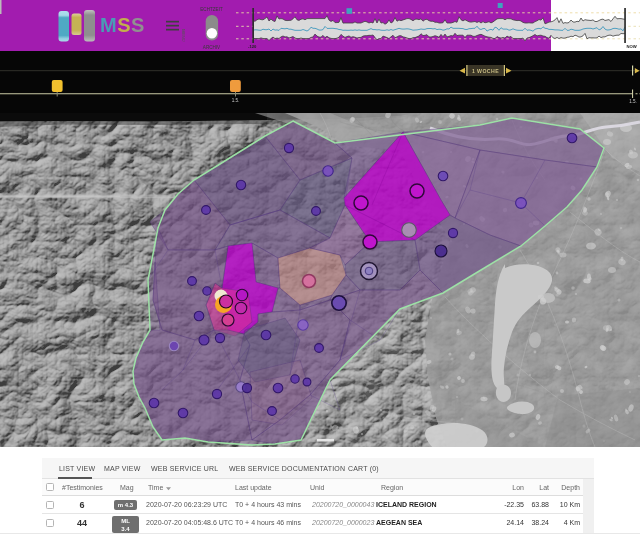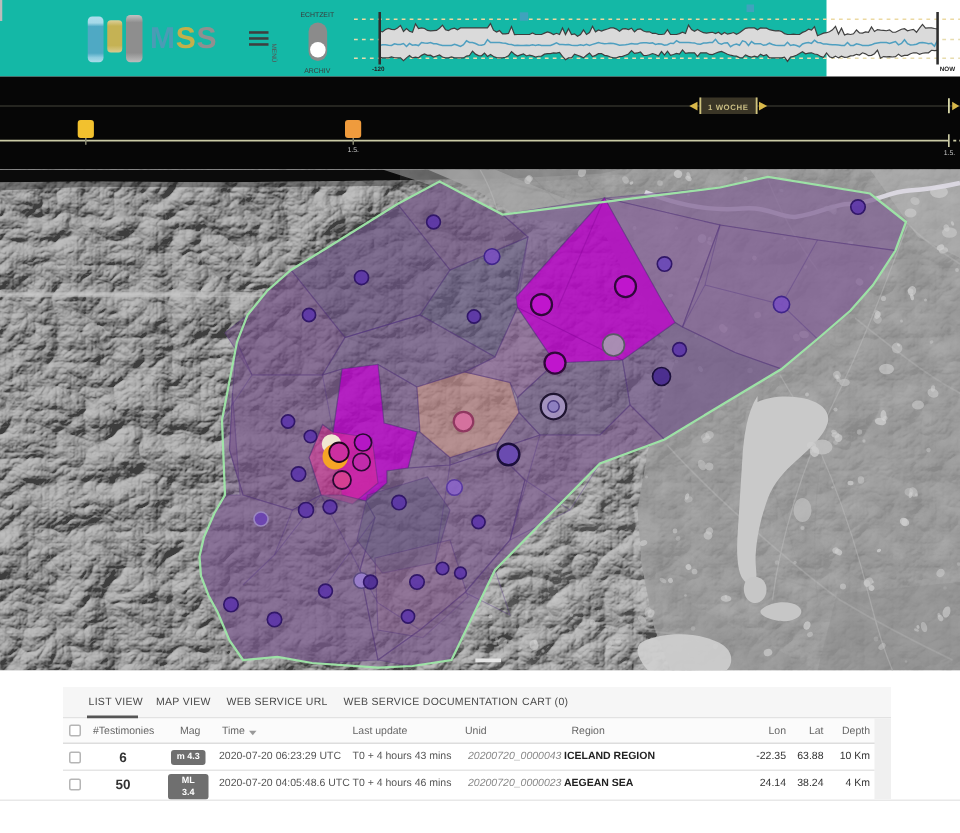--- a/index.html
+++ b/index.html
@@ -1,16 +1,16 @@
 <!DOCTYPE html>
 <html><head><meta charset="utf-8">
 <style>
 *{margin:0;padding:0;box-sizing:border-box}
 body{width:640px;height:555px;font-family:"Liberation Sans",sans-serif;background:#fff;overflow:hidden}
-.hdr{position:relative;width:551px;height:51px;background:#14b8a6}
+.hdr{position:relative;width:551px;height:51px;background:#a21caf}
 .strips{position:relative;width:640px;height:62px;background:#060606}
 .mapw{position:relative;width:640px;height:334px;background:#9a9a9a;overflow:hidden}
 .bot{position:relative;width:640px;height:108px;background:#fff}
 .abs{position:absolute}
 </style></head><body>
 
 <div class="hdr">
   <svg class="abs" style="left:0;top:0" width="640" height="51" viewBox="0 0 640 51">
     <rect x="0" y="0" width="1.5" height="14" fill="#bbb"></rect>
     <defs>
@@ -446,21 +446,21 @@
     <span class="abs" style="left:104px;top:5px">2020-07-20 06:23:29 UTC</span>
     <span class="abs" style="left:193px;top:5px">T0 + 4 hours 43 mins</span>
     <span class="abs" style="left:270px;top:5px;font-style:italic;color:#888">20200720_0000043</span>
     <span class="abs" style="left:334px;top:5px;font-weight:bold;color:#222">ICELAND REGION</span>
     <span class="abs" style="left:452px;top:5px;width:30px;text-align:right;color:#333">-22.35</span>
     <span class="abs" style="left:487px;top:5px;width:20px;text-align:right;color:#333">63.88</span>
     <span class="abs" style="left:513px;top:5px;width:25px;text-align:right;color:#333">10 Km</span>
   </div>
   <div class="abs" style="left:42px;top:67px;width:541px;height:19px;font-size:7px;color:#555">
     <span class="abs" style="left:4px;top:5px;width:8px;height:8px;border:1px solid #b5b5b5;border-radius:1.5px;background:#fff"></span>
-    <span class="abs" style="left:30px;top:4px;width:20px;text-align:center;font-size:9px;font-weight:bold;color:#333">50</span>
+    <span class="abs" style="left:30px;top:4px;width:20px;text-align:center;font-size:9px;font-weight:bold;color:#333">44</span>
     <span class="abs" style="left:70px;top:2px;width:27px;height:17px;background:#6f6f6f;border-radius:2px;color:#fff;font-size:6px;font-weight:bold;text-align:center;line-height:8px;padding-top:1px">ML<br>3.4</span>
     <span class="abs" style="left:104px;top:5px">2020-07-20 04:05:48.6 UTC</span>
     <span class="abs" style="left:193px;top:5px">T0 + 4 hours 46 mins</span>
     <span class="abs" style="left:270px;top:5px;font-style:italic;color:#888">20200720_0000023</span>
     <span class="abs" style="left:334px;top:5px;font-weight:bold;color:#222">AEGEAN SEA</span>
     <span class="abs" style="left:452px;top:5px;width:30px;text-align:right;color:#333">24.14</span>
     <span class="abs" style="left:487px;top:5px;width:20px;text-align:right;color:#333">38.24</span>
     <span class="abs" style="left:513px;top:5px;width:25px;text-align:right;color:#333">4 Km</span>
   </div>
   <div class="abs" style="left:0px;top:86px;width:640px;height:1px;background:#e8e8e8"></div>

